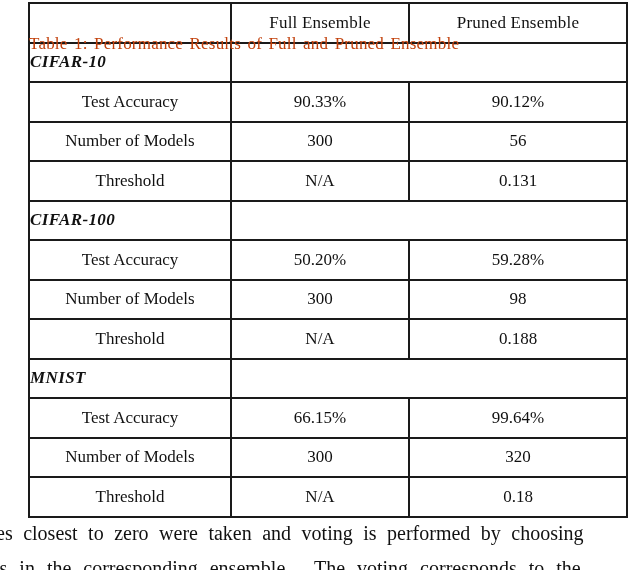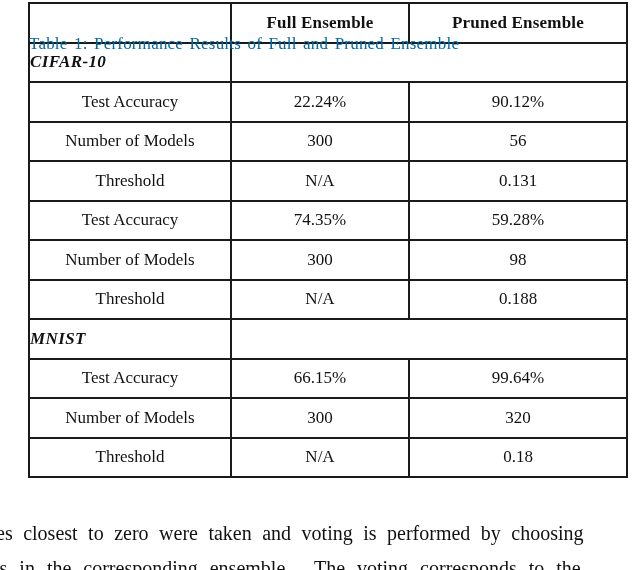--- a/index.html
+++ b/index.html
@@ -37,21 +37,21 @@
   }
   td.label-cell {
     text-align: center;
     padding-left: 11px;
   }
   td.value-cell {
     text-align: center;
   }
   td.header-cell {
     text-align: center;
-    font-weight: bold;
+    font-weight: normal;
     font-size: 19px;
     letter-spacing: 0.2px;
   }
   td.dataset-cell {
     text-align: left;
     padding-left: 11px;
     font-weight: bold;
     font-style: italic;
     font-size: 18px;
     letter-spacing: 0.4px;
@@ -60,21 +60,21 @@
   
   .table-caption {
     position: absolute;
     left: 29px;
     top: 34px;
     z-index: 2;
     font-size: 17px;
     letter-spacing: 0.2px;
     word-spacing: 2px;
     white-space: pre;
-    color: #0369a1;
+    color: #c2410c;
     background: transparent;
   }
   
   .body-line {
     position: absolute;
     white-space: pre;
     color: #111111;
     font-size: 20px;
     line-height: 24px;
     z-index: 0;
@@ -108,37 +108,41 @@
       <td class="header-cell">Full Ensemble</td>
       <td class="header-cell">Pruned Ensemble</td>
     </tr>
 
     <tr>
       <td class="dataset-cell">CIFAR-10</td>
       <td class="empty-cell" colspan="2"></td>
     </tr>
     <tr>
       <td class="label-cell">Test Accuracy</td>
-      <td class="value-cell">22.24%</td>
+      <td class="value-cell">90.33%</td>
       <td class="value-cell">90.12%</td>
     </tr>
     <tr>
       <td class="label-cell">Number of Models</td>
       <td class="value-cell">300</td>
       <td class="value-cell">56</td>
     </tr>
     <tr>
       <td class="label-cell">Threshold</td>
       <td class="value-cell">N/A</td>
       <td class="value-cell">0.131</td>
     </tr>
 
     <tr>
+      <td class="dataset-cell">CIFAR-100</td>
+      <td class="empty-cell" colspan="2"></td>
+    </tr>
+    <tr>
       <td class="label-cell">Test Accuracy</td>
-      <td class="value-cell">74.35%</td>
+      <td class="value-cell">50.20%</td>
       <td class="value-cell">59.28%</td>
     </tr>
     <tr>
       <td class="label-cell">Number of Models</td>
       <td class="value-cell">300</td>
       <td class="value-cell">98</td>
     </tr>
     <tr>
       <td class="label-cell">Threshold</td>
       <td class="value-cell">N/A</td>

